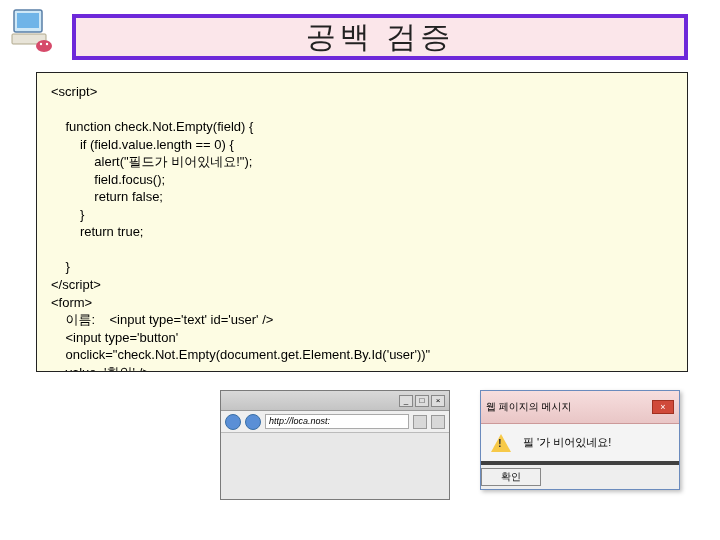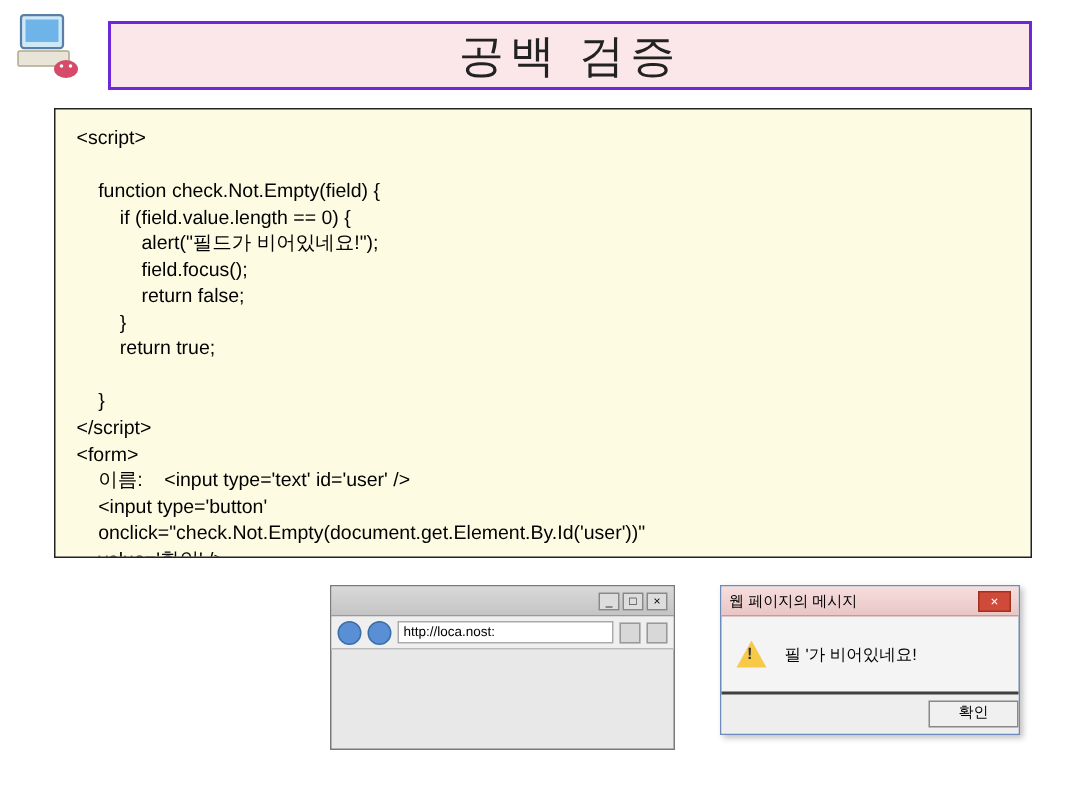--- a/index.html
+++ b/index.html
@@ -24,21 +24,21 @@
     width: 48px;
     height: 48px;
   }
   .title-bar {
     position: absolute;
     top: 14px;
     left: 72px;
     width: 616px;
     height: 46px;
     background: #fbe6ea;
-    border: 2px solid #6d28d9;
+    border: 4px solid #6d28d9;
     display: flex;
     align-items: center;
     justify-content: center;
   }
   .title-bar h1 {
     margin: 0;
     font-size: 30px;
     font-weight: normal;
     letter-spacing: 4px;
     color: #222;
@@ -112,20 +112,21 @@
   }
   .addr {
     flex: 1;
     height: 15px;
     background: #fff;
     border: 1px solid #aaa;
     font-size: 9px;
     padding: 0 3px;
     line-height: 13px;
     overflow: hidden;
+    font-style: italic;
   }
   .tb-icon {
     width: 14px; height: 14px;
     background: #d8d8d8;
     border: 1px solid #999;
   }
   .browser-body {
     flex: 1;
     background: #fff;
     padding: 10px 8px;
@@ -149,21 +150,21 @@
     font-size: 10px;
     box-shadow: 2px 2px 4px rgba(0,0,0,0.25);
   }
   .alert-title {
     height: 20px;
     background: linear-gradient(#f7dede,#e9c6c6);
     border-bottom: 1px solid #c99;
     display: flex;
     align-items: center;
     justify-content: space-between;
-    padding: 3px 5px;
+    padding: 16px 5px;
   }
   .alert-close {
     width: 22px; height: 14px;
     background: #d04a3a;
     border: 1px solid #a03020;
     color: #fff;
     font-size: 9px;
     text-align: center;
     line-height: 12px;
   }
@@ -187,22 +188,22 @@
     left: -3px; top: 3px;
     font-size: 11px;
     font-weight: bold;
     color: #333;
   }
   .alert-msg { font-size: 11px; }
   .alert-footer {
     height: 28px;
     display: flex;
     align-items: center;
-    justify-content: flex-end;
-    border-top: 2px solid #404040;
+    justify-content: flex-start;
+    border-top: 4px solid #404040;
     background: #eee;
   }
   .alert-ok {
     width: 60px; height: 18px;
     background: #f0f0f0;
     border: 1px solid #888;
     font-size: 10px;
     text-align: center;
     line-height: 16px;
   }

